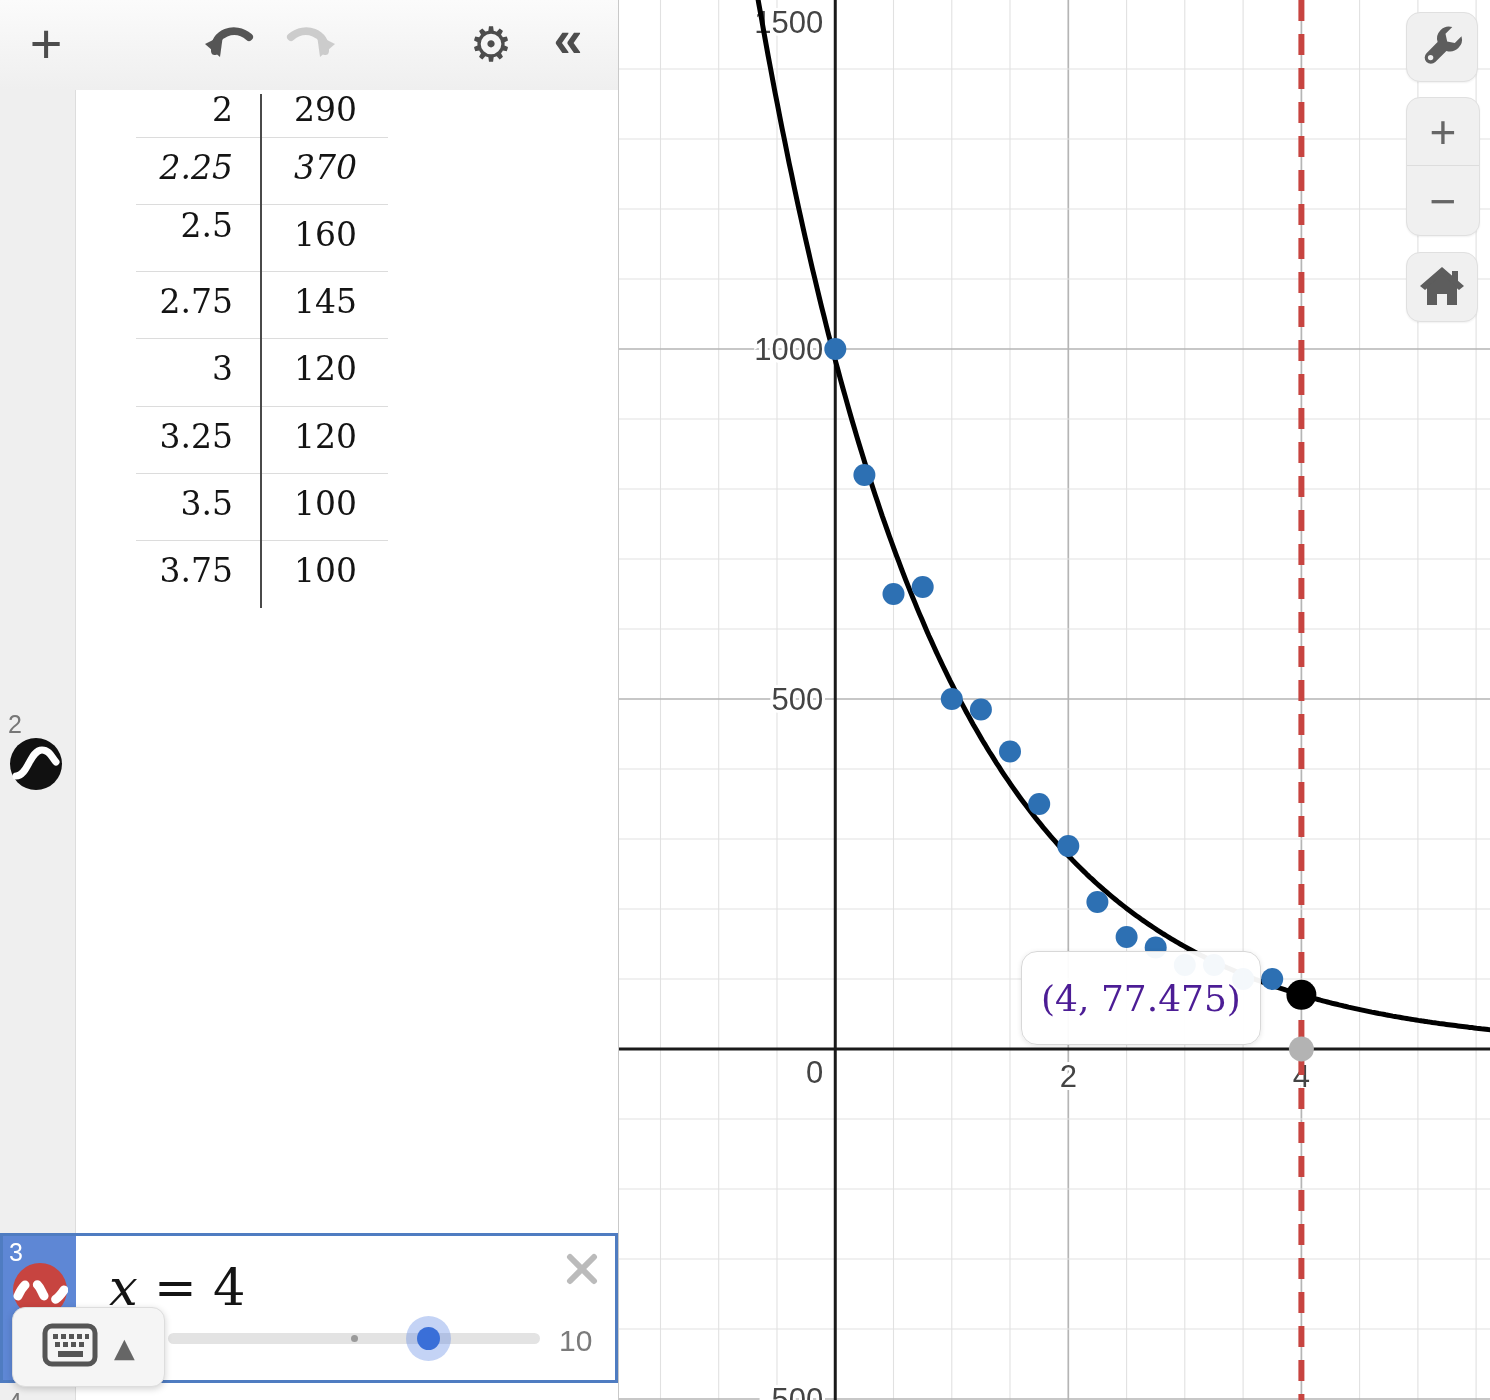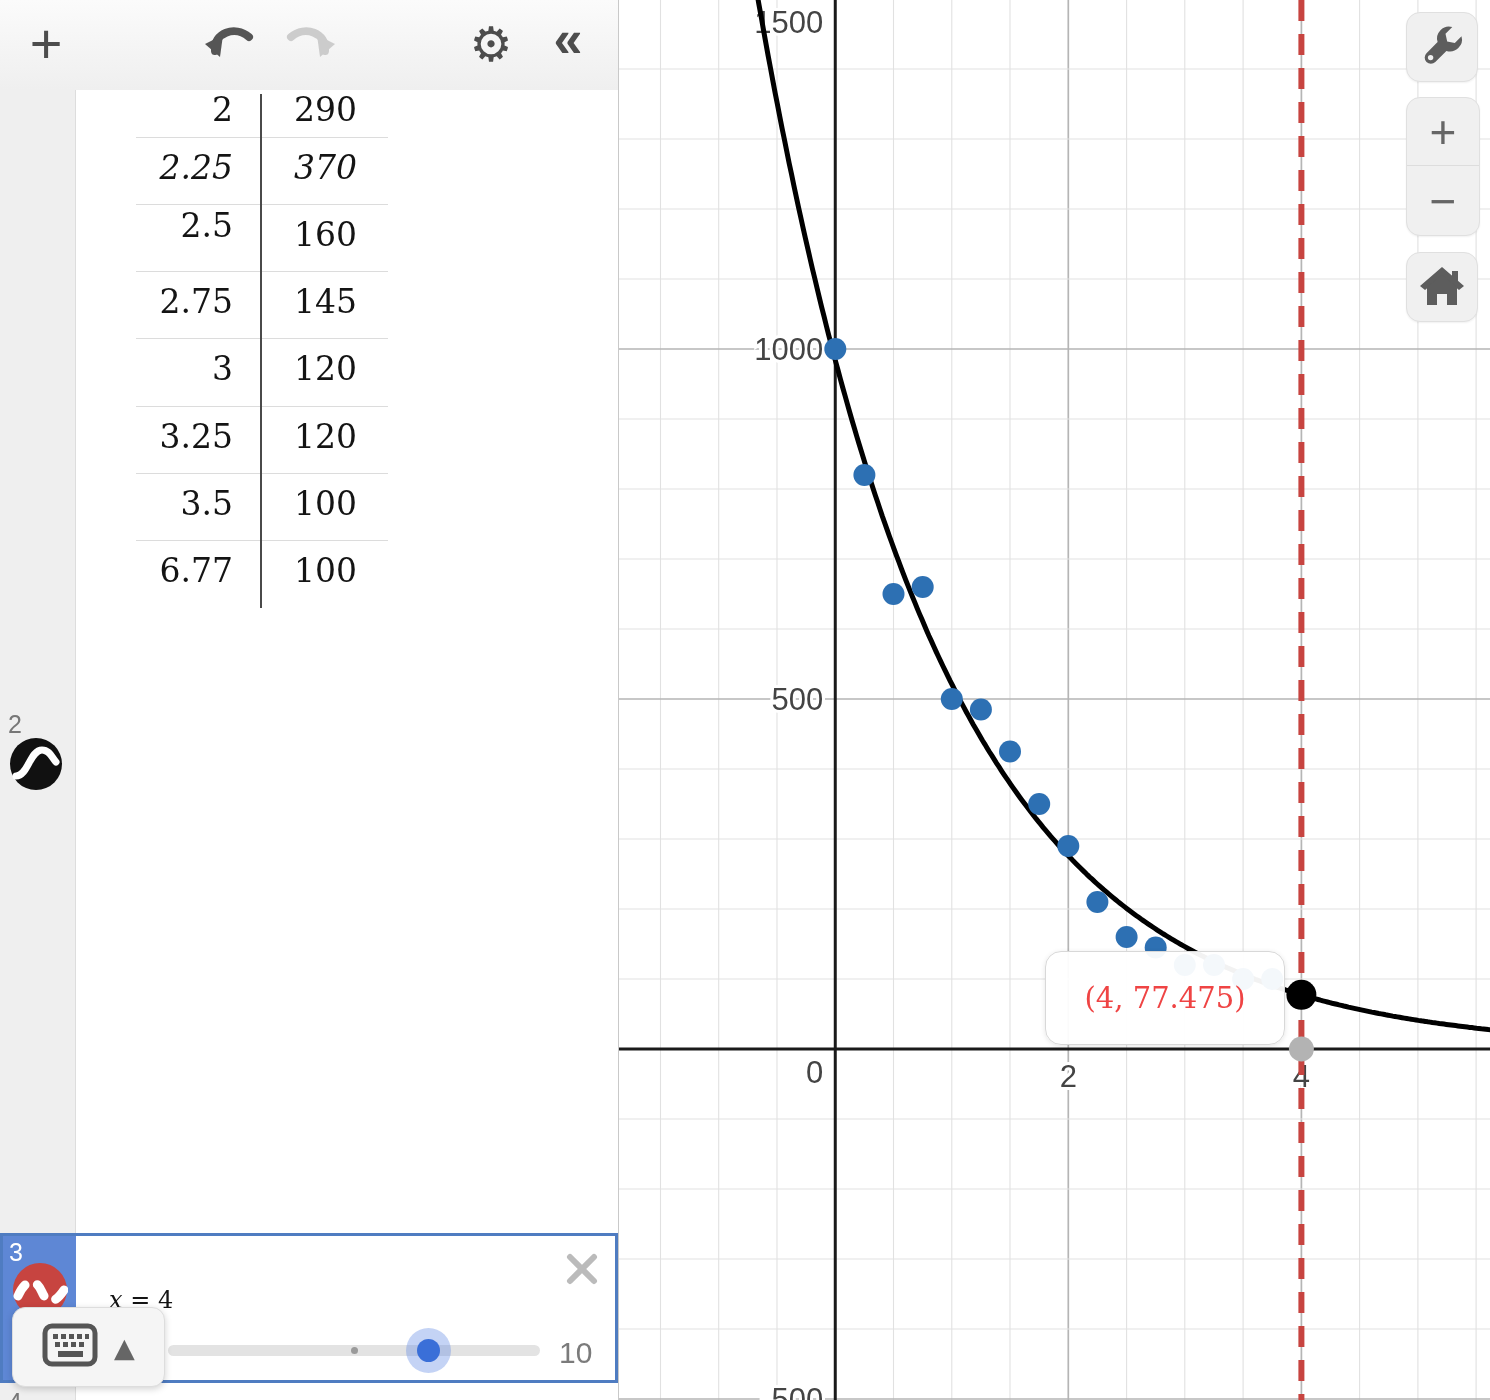--- a/index.html
+++ b/index.html
@@ -31,53 +31,53 @@
   .tx{right:155px;} .ty{right:31px;}
 
   .sect-divider{position:absolute;left:0;width:618px;height:1px;background:#d8d8d8;}
 
   
   #sec-expr2{position:absolute;left:0;top:706px;width:618px;height:527px;background:#fff;}
   #sec-expr2 .gutter{top:0;height:527px;}
   .expr-icon{position:absolute;left:8px;top:30px;}
   .closeX{position:absolute;right:16px;top:22px;width:40px;height:40px;border:none;background:transparent;cursor:pointer;padding:0;}
   .math{font-family:"DejaVu Serif",serif;color:#141414;}
-  .f40{font-size:24px;margin-top:28px;}
+  .f40{font-size:51px;}
 
   
   #sec-expr3{position:absolute;left:0;top:1233px;width:618px;height:150px;background:#fff;
              border:3px solid #4f7cc1;box-sizing:border-box;}
   #expr3-gutter{position:absolute;left:0;top:0;width:73px;height:144px;background:#5e87d5;}
   #expr3-gutter .rownum{color:#fff;top:2px;left:6px;}
   #expr3-eq{position:absolute;left:106px;top:22px;}
-  #slider-row{position:absolute;left:0;top:88px;width:686px;height:54px;}
+  #slider-row{position:absolute;left:0;top:76px;width:686px;height:54px;}
   #slider-track{position:absolute;left:165px;top:21px;width:372px;height:11px;background:#e3e3e3;border-radius:6px;cursor:pointer;}
   #slider-zero-dot{position:absolute;top:23px;width:7px;height:7px;border-radius:50%;background:#9a9a9a;}
   #slider-halo{position:absolute;top:4px;width:45px;height:45px;border-radius:50%;background:rgba(100,140,230,.38);}
   #slider-thumb{position:absolute;top:15px;width:23px;height:23px;border-radius:50%;background:#3a6fd8;cursor:grab;}
   #slider-max{position:absolute;left:556px;top:12px;font-size:30px;color:#7b7b7b;}
 
   
   #row4{position:absolute;left:0;top:1383px;width:618px;height:17px;background:#fff;}
   #row4 .gutter{top:0;height:17px;}
   #row4 .rownum{top:5px;}
 
   
   #kb-panel{position:absolute;left:12px;top:1307px;width:151px;height:78px;background:#f5f5f5;
             border:1px solid #ddd;border-radius:13px;box-shadow:0 2px 7px rgba(0,0,0,.18);
             display:flex;align-items:center;justify-content:center;z-index:30;}
   #kb-arrow{font-size:27px;color:#666;margin-left:16px;font-family:"DejaVu Sans",sans-serif;}
 
   
   #graph{position:absolute;left:619px;top:0;width:871px;height:1400px;background:#fff;}
   #plot{position:absolute;left:0;top:0;}
-  #tooltip{position:absolute;left:426px;top:951px;width:238px;height:92px;
+  #tooltip{position:absolute;left:402px;top:951px;width:238px;height:92px;
            background:rgba(255,255,255,.95);border:1.5px solid #d8d8d8;border-radius:16px;
            box-shadow:0 1px 5px rgba(0,0,0,.10);display:flex;align-items:center;justify-content:center;
-           font-family:"DejaVu Serif",serif;font-size:29px;color:#ef4444;z-index:5;}
+           font-family:"DejaVu Serif",serif;font-size:36px;color:#4c1d95;z-index:5;}
   .gbtn{position:absolute;width:72px;background:#f0f0f0;border:1px solid #e0e0e0;border-radius:14px;
         display:flex;align-items:center;justify-content:center;cursor:pointer;box-shadow:0 1px 2px rgba(0,0,0,.06);
         font-family:"Liberation Sans",sans-serif;color:#666;z-index:6;padding:0;}
   #btn-wrench{left:787px;top:12px;height:70px;}
   #zoom-pill{position:absolute;left:787px;top:97px;width:72px;height:137px;background:#f0f0f0;
              border:1px solid #e0e0e0;border-radius:14px;z-index:6;box-shadow:0 1px 2px rgba(0,0,0,.06);}
   .zbtn{position:absolute;left:0;width:72px;height:68px;border:none;background:transparent;cursor:pointer;
         font-size:46px;color:#666;line-height:60px;padding:0;}
   #btn-zoom-in{top:0;border-bottom:1px solid #ddd;}
   #btn-zoom-out{top:69px;}
@@ -139,21 +139,21 @@
         </div>
         <div class="trow sep" style="top: 317px; height: 66px;">
           <span class="tcell tx" style="top:9.5px">3.25</span>
           <span class="tcell ty" style="top:9.5px">120</span>
         </div>
         <div class="trow sep" style="top: 384px; height: 66px;">
           <span class="tcell tx" style="top:9.5px">3.5</span>
           <span class="tcell ty" style="top:9.5px">100</span>
         </div>
         <div class="trow" style="top: 451px; height: 66px;">
-          <span class="tcell tx" style="top:9.5px">6.77</span>
+          <span class="tcell tx" style="top:9.5px">3.75</span>
           <span class="tcell ty" style="top:9.5px">100</span>
         </div>
       </div>
     <div id="table-divider"></div>
   </section>
 
   <div class="sect-divider" style="top:706px"></div>
 
   <section id="sec-expr2">
     <div class="gutter">

